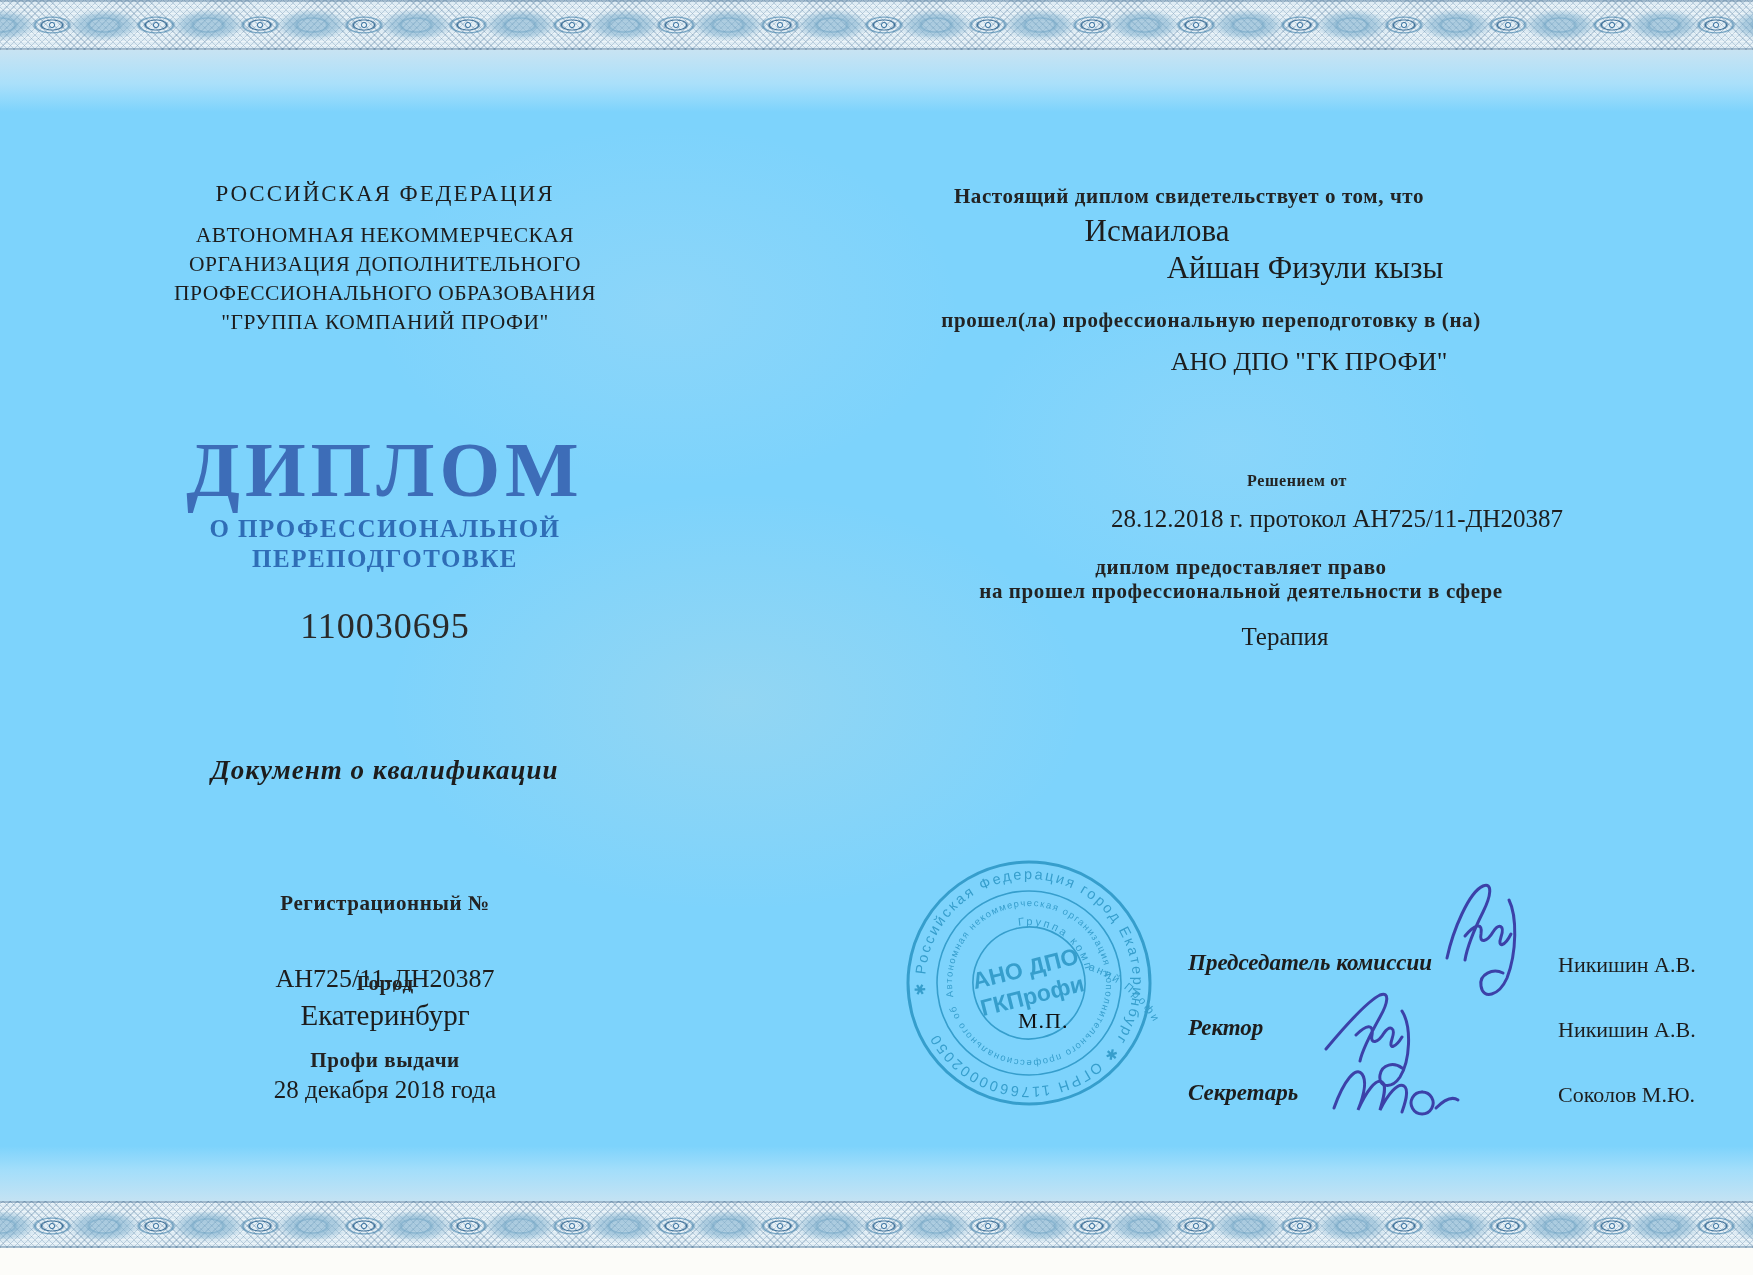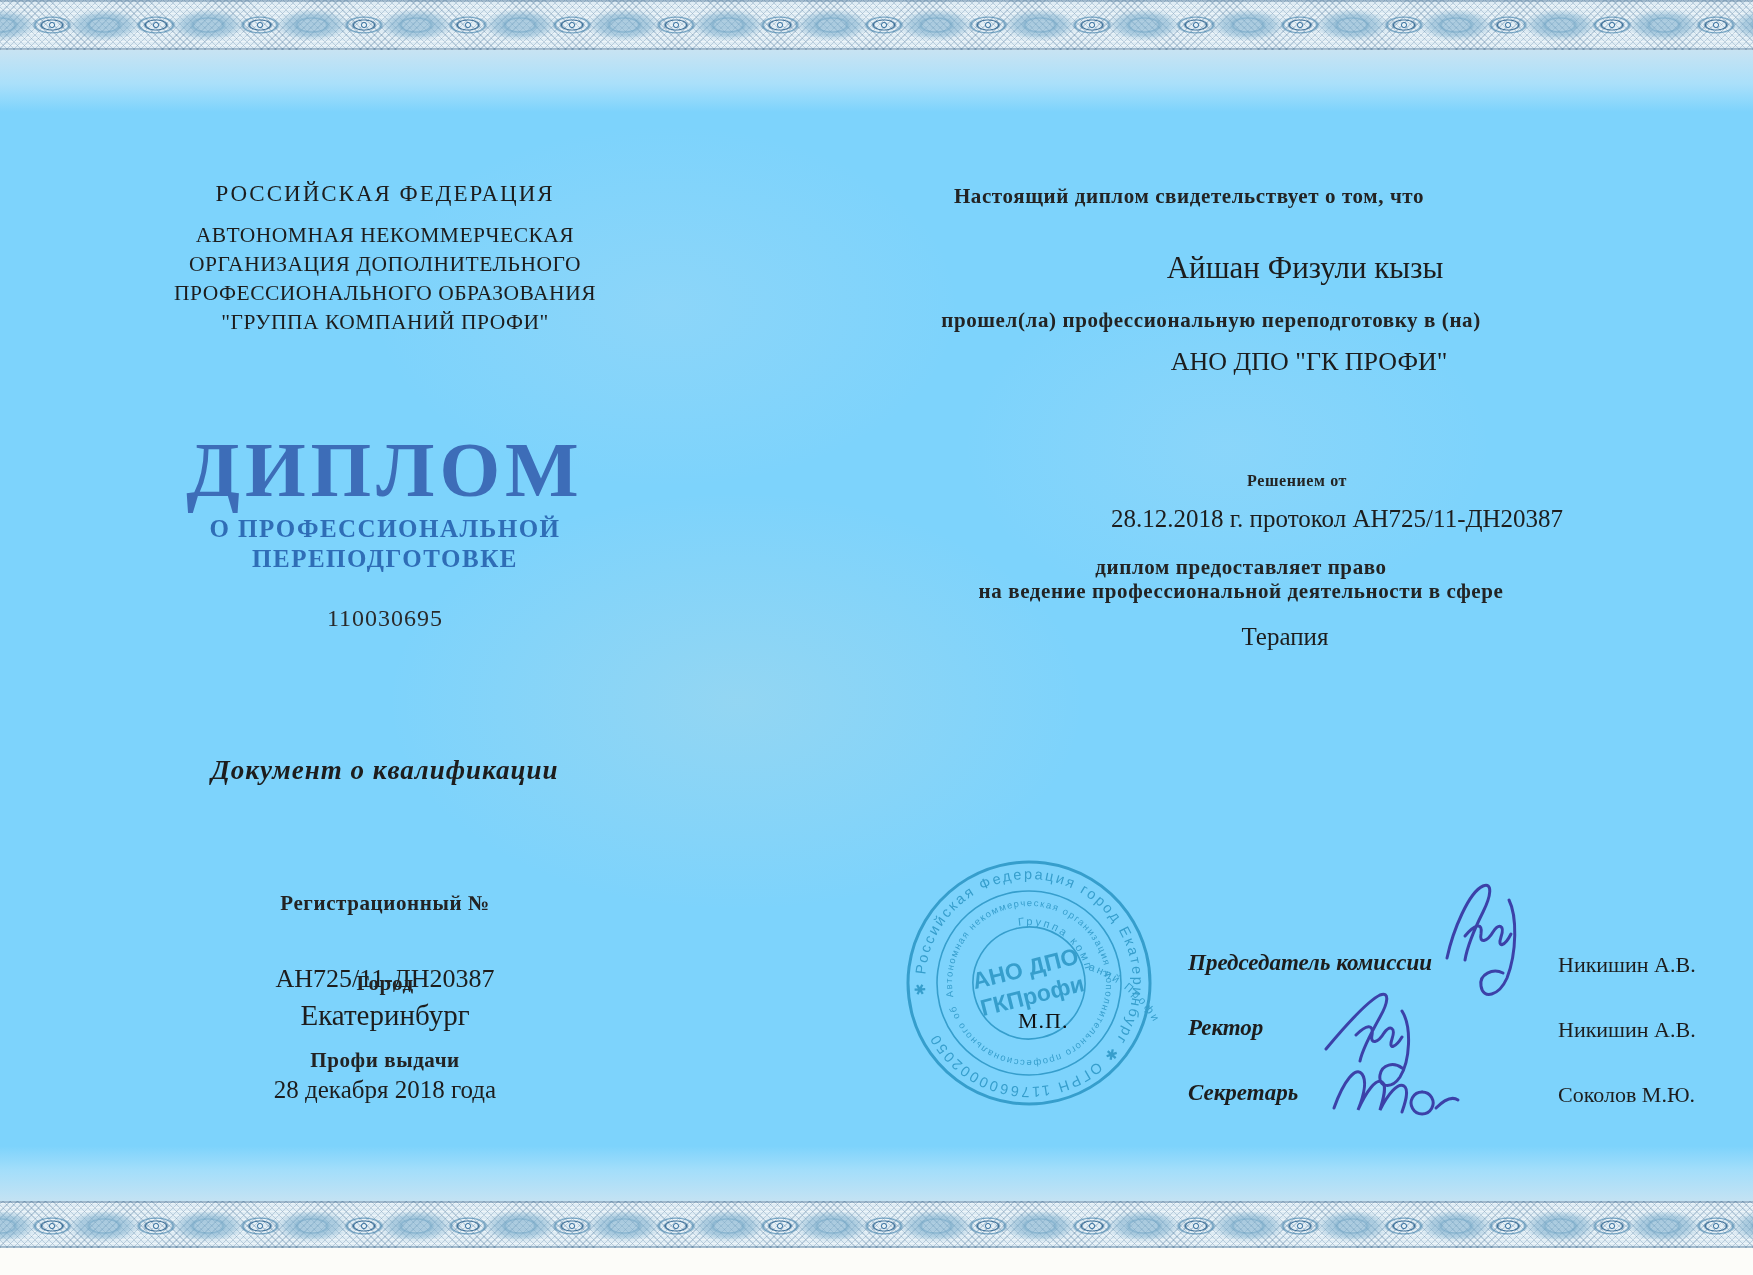--- a/index.html
+++ b/index.html
@@ -47,21 +47,21 @@
   .colL{left:110px;width:550px;}
   .colR{left:920px;width:650px;}
   .lbl{font-weight:700;letter-spacing:.6px;color:#232323;}
   
   .country{top:181px;font-size:23px;letter-spacing:2px;}
   .orgline{font-size:21.5px;letter-spacing:.5px;line-height:29px;}
   .org-block{top:221px;}
   .diploma-title{top:425px;font-size:78px;font-weight:700;letter-spacing:5px;color:#3d6db8;}
   .sub1{top:515px;font-size:25px;font-weight:700;letter-spacing:1.5px;color:#2f6db6;}
   .sub2{top:545px;font-size:25px;font-weight:700;letter-spacing:1.5px;color:#2f6db6;}
-  .blank-num{top:605px;font-size:24px;letter-spacing:1px;color:#2a2a2a;}
+  .blank-num{top:605px;font-size:36px;letter-spacing:1px;color:#2a2a2a;}
   .doc-qual{top:755px;font-size:27px;font-style:italic;font-weight:600;letter-spacing:1px;}
   .reg-lbl{top:891px;font-size:21px;}
   .reg-val{top:964px;font-size:26px;}
   .city-lbl{top:971px;font-size:21px;}
   .city-val{top:999px;font-size:29px;}
   .date-lbl{top:1048px;font-size:21px;}
   .date-val{top:1076px;font-size:25px;}
   
   .intro{top:184px;font-size:21px;transform:translateX(-56px);}
   .name1{top:213px;font-size:31px;transform:translateX(-88px);}
@@ -111,27 +111,28 @@
   <div class="t colL ctr doc-qual">Документ о квалификации</div>
 
   <div class="t colL ctr lbl reg-lbl">Регистрационный №</div>
   <div class="t colL ctr reg-val">АН725/11-ДН20387</div>
   <div class="t colL ctr lbl city-lbl">Город</div>
   <div class="t colL ctr city-val">Екатеринбург</div>
   <div class="t colL ctr lbl date-lbl">Профи выдачи</div>
   <div class="t colL ctr date-val">28 декабря 2018 года</div>
 
   <div class="t colR ctr lbl intro">Настоящий диплом свидетельствует о том, что</div>
+  <div class="t colR ctr name1">Исмаилова</div>
   <div class="t colR ctr name2">Айшан Физули кызы</div>
   <div class="t colR ctr lbl completed">прошел(ла) профессиональную переподготовку в (на)</div>
   <div class="t colR ctr orgval">АНО ДПО "ГК ПРОФИ"</div>
   <div class="t colR ctr lbl dec-lbl">Решением от</div>
   <div class="t colR ctr dec-val">28.12.2018 г. протокол АН725/11-ДН20387</div>
   <div class="t colR ctr lbl right1">диплом предоставляет право</div>
-  <div class="t colR ctr lbl right2">на ведение профессиональной деятельности в сфере</div>
+  <div class="t colR ctr lbl right2">на прошел профессиональной деятельности в сфере</div>
   <div class="t colR ctr field">Терапия</div>
 
   <div class="stamp-wrap">
     <svg width="266" height="266" viewBox="0 0 266 266">
       <defs>
         <path id="oc" d="M133,133 m-104,0 a104,104 0 1,1 208,0 a104,104 0 1,1 -208,0"></path>
         <path id="mc" d="M133,133 m-77,0 a77,77 0 1,1 154,0 a77,77 0 1,1 -154,0"></path>
         <path id="ic" d="M133,133 m-58,0 a58,58 0 1,1 116,0 a116,116 0 1,1 -116,0"></path>
       </defs>
       <circle cx="133" cy="133" r="121" fill="none" stroke="#2d97c6" stroke-width="3"></circle>

